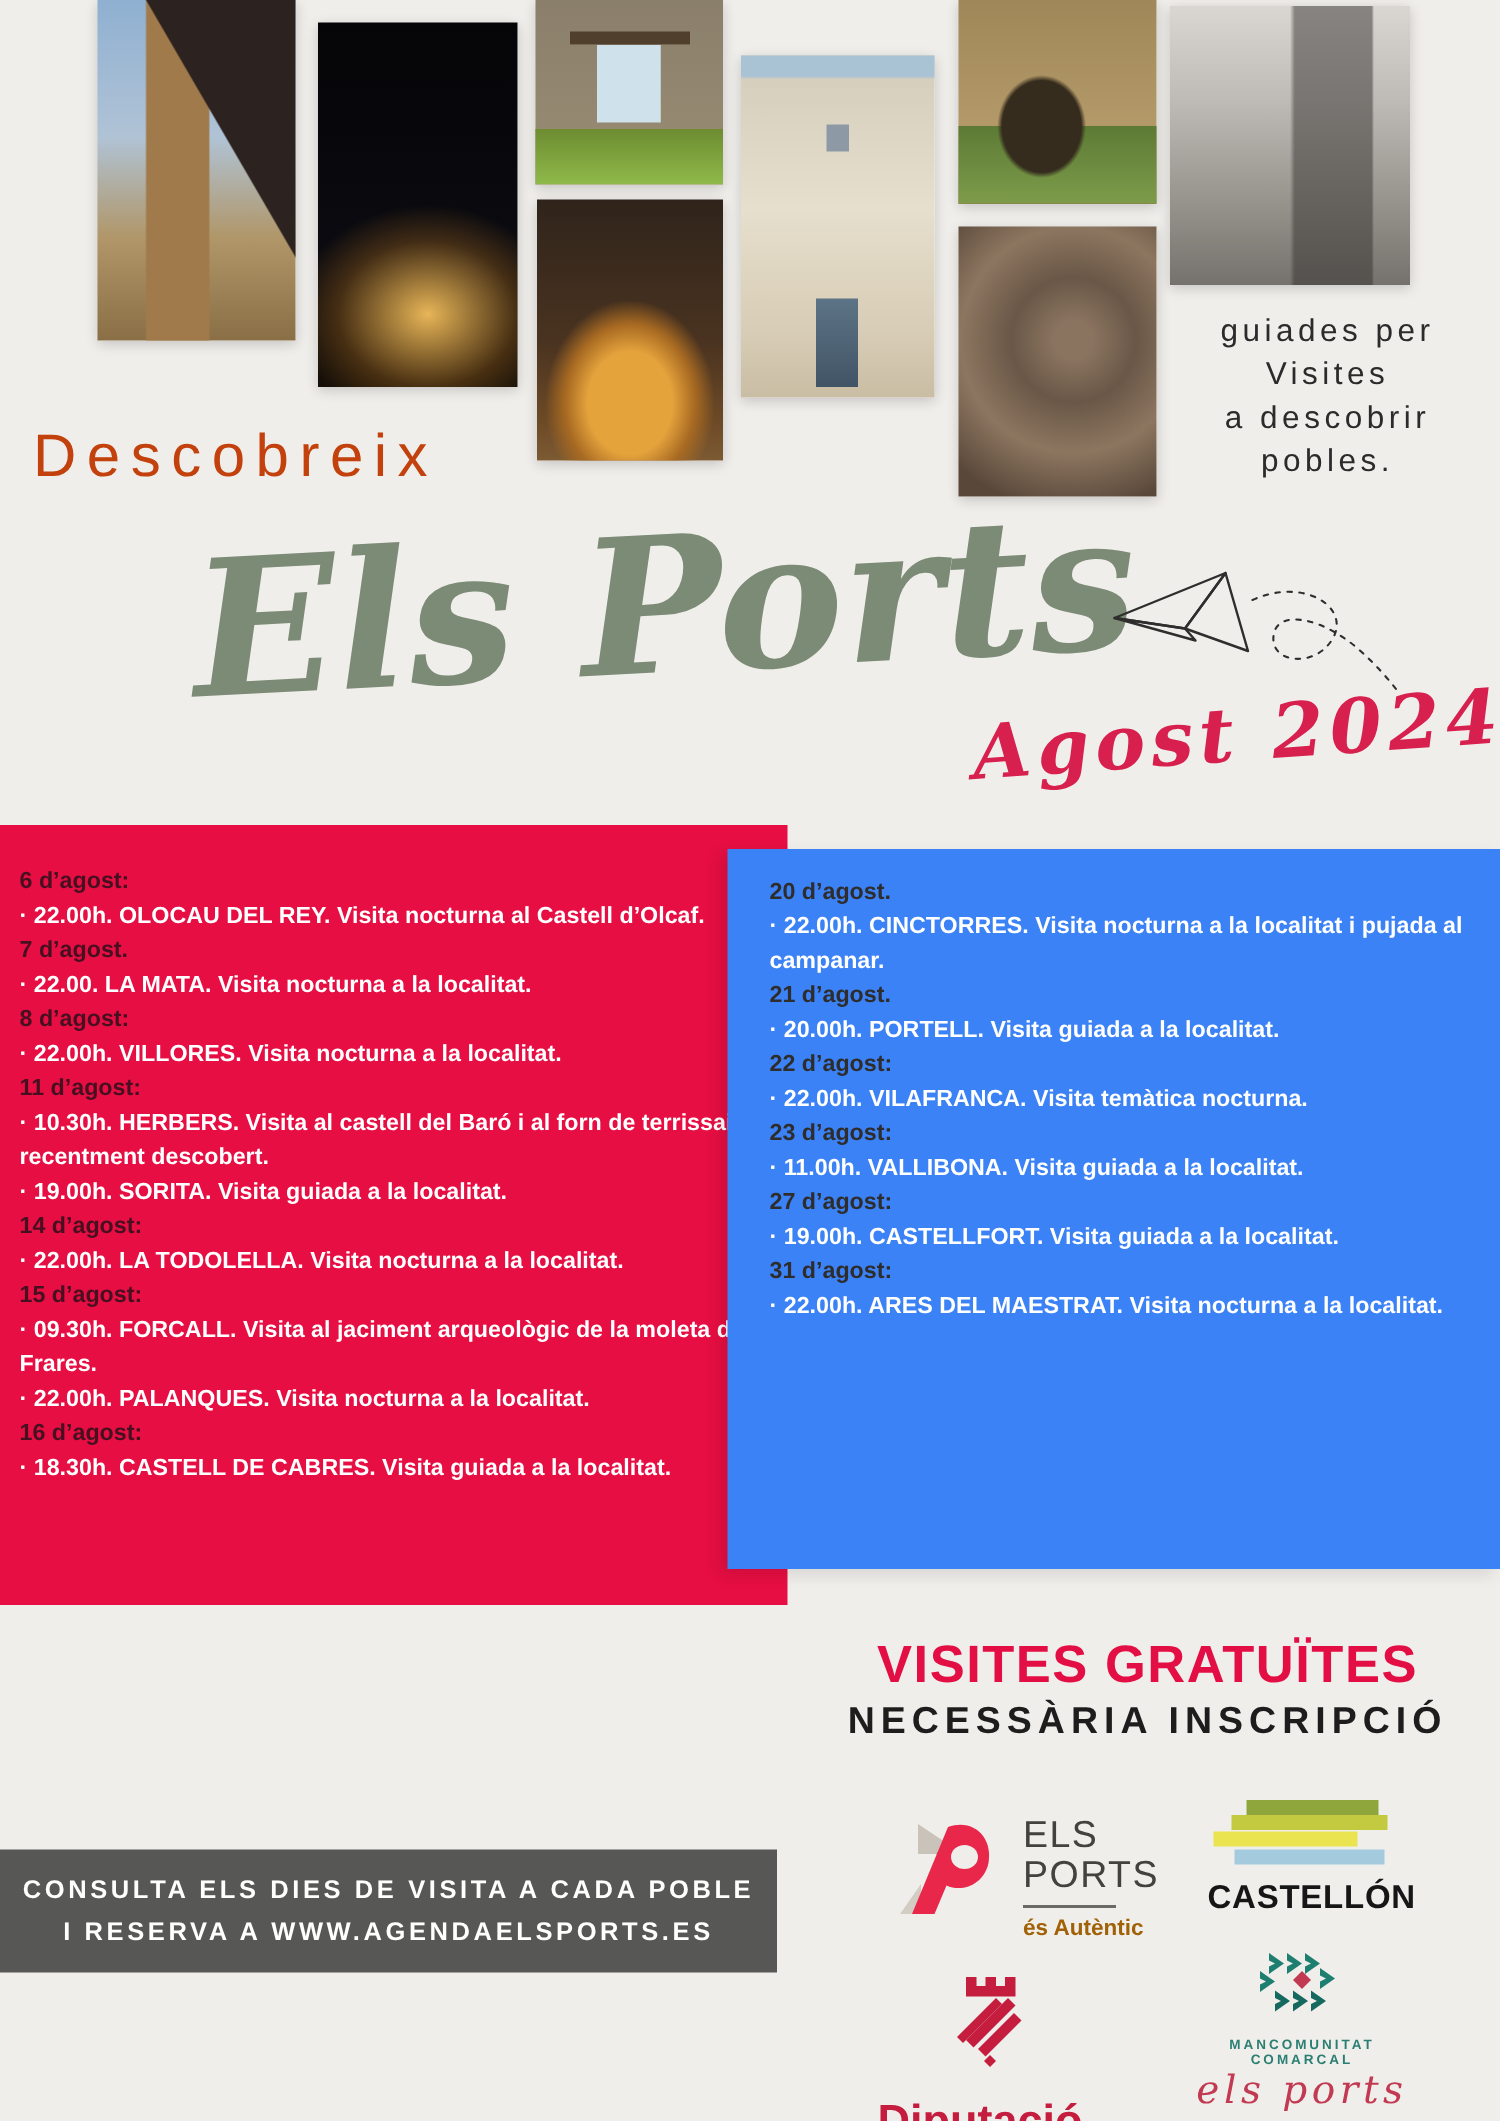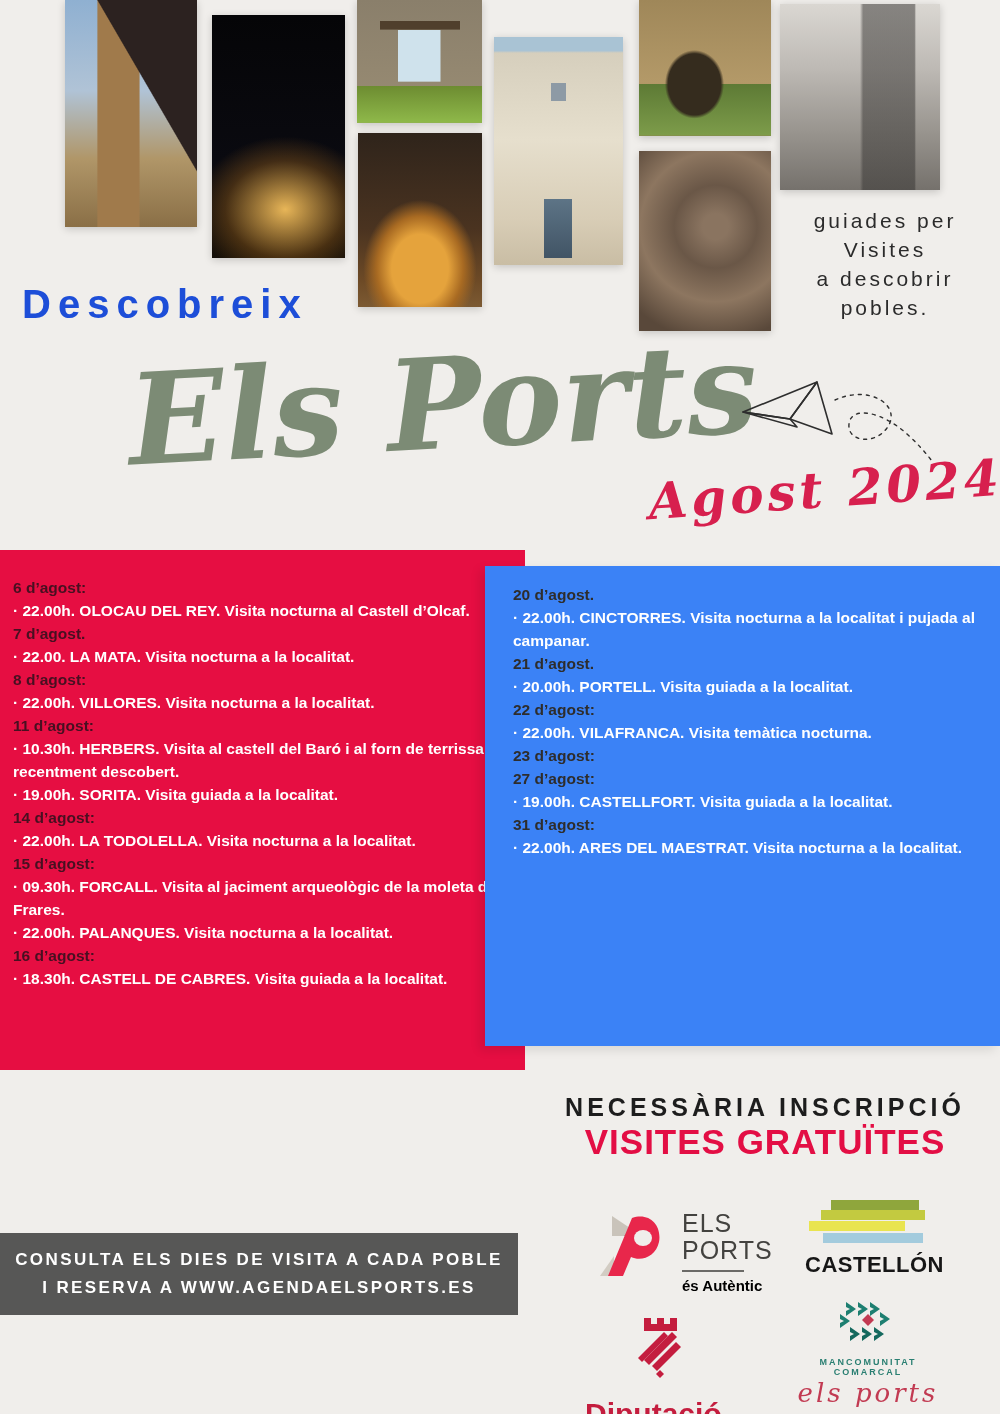--- a/index.html
+++ b/index.html
@@ -50,22 +50,22 @@
     background-image:
       radial-gradient(circle at 58% 42%, #8a7460 0 10%, #6a5747 32%, #8d7660 58%, #59483a 88%); }
   #photo-historic-couple { left:780px; top:4px; width:160px; height:186px;
     background-image:
       linear-gradient(90deg, rgba(0,0,0,0) 0 50%, rgba(52,50,48,.5) 52% 84%, rgba(0,0,0,0) 85%),
       linear-gradient(180deg,#dad7d2 0%,#bdb9b4 35%,#97938d 70%,#75716c 100%); }
 
   
   #tagline { position:absolute; left:785px; top:206px; width:200px; text-align:center;
              font-size:21px; letter-spacing:3px; line-height:29px; color:#2b2b2b; font-weight:500; }
-  #kicker { position:absolute; left:22px; top:282px; font-size:40px; font-weight:700;
-            letter-spacing:7px; color:#1d4ed8; }
+  #kicker { position:absolute; left:22px; top:282px; font-size:40px; font-weight:400;
+            letter-spacing:7px; color:#c2410c; }
   #script-title { position:absolute; left:128px; top:330px; font-family:"DejaVu Serif", serif;
                   font-style:italic; font-weight:700; font-size:126px; color:#7c8b75;
                   transform:rotate(-3deg); white-space:nowrap; }
   #date-script { position:absolute; left:648px; top:460px; font-family:"DejaVu Serif", serif;
                  font-style:italic; font-weight:700; font-size:50px; color:#d7204e;
                  letter-spacing:4px; transform:rotate(-4deg); white-space:nowrap; }
   #plane { position:absolute; left:735px; top:372px; }
 
   
   .sched { position:absolute; font-weight:700; font-size:15.5px; line-height:23px; }
@@ -84,21 +84,21 @@
 
   #consulta-bar { position:absolute; left:0; top:1233px; width:518px; height:82px;
                   background:#575756; color:#ffffff; display:flex; flex-direction:column;
                   justify-content:center; text-align:center; font-weight:700; font-size:17px;
                   letter-spacing:2.4px; line-height:28px; }
 
   
   #els-ports-logo { position:absolute; left:598px; top:1210px; display:flex; gap:18px; align-items:flex-start; }
   #els-ports-text .l { font-size:25px; font-weight:400; color:#43423f; line-height:27px; letter-spacing:1px; }
   #els-ports-rule { width:62px; height:2px; background:#6b6a67; margin:6px 0 5px; }
-  #els-ports-sub { font-size:15px; color:#000000; font-weight:600; }
+  #els-ports-sub { font-size:15px; color:#a16207; font-weight:600; }
 
   #castellon-logo { position:absolute; left:805px; top:1200px; width:125px; text-align:center; }
   #castellon-stripes { position:relative; width:118px; height:44px; margin:0 auto; }
   #castellon-stripes div { position:absolute; height:10px; }
   .stripe-1 { left:22px; top:0;    width:88px;  background:#8fa63c; }
   .stripe-2 { left:12px; top:10px; width:104px; background:#c3ca40; }
   .stripe-3 { left:0;    top:21px; width:96px;  background:#e9e44f; }
   .stripe-4 { left:14px; top:33px; width:100px; background:#a3cbdd; }
   #castellon-label { font-size:22px; font-weight:800; color:#161616; letter-spacing:.5px; margin-top:8px; }
 
@@ -166,29 +166,30 @@
       <div class="sched-event">· 18.30h. CASTELL DE CABRES. Visita guiada a la localitat.</div>
     </div>
   <div class="sched" id="sched-right">
       <div class="sched-date">20 d’agost.</div>
       <div class="sched-event">· 22.00h. CINCTORRES. Visita nocturna a la localitat i pujada al campanar.</div>
       <div class="sched-date">21 d’agost.</div>
       <div class="sched-event">· 20.00h. PORTELL. Visita guiada a la localitat.</div>
       <div class="sched-date">22 d’agost:</div>
       <div class="sched-event">· 22.00h. VILAFRANCA. Visita temàtica nocturna.</div>
       <div class="sched-date">23 d’agost:</div>
+      <div class="sched-event">· 11.00h. VALLIBONA. Visita guiada a la localitat.</div>
       <div class="sched-date">27 d’agost:</div>
       <div class="sched-event">· 19.00h. CASTELLFORT. Visita guiada a la localitat.</div>
       <div class="sched-date">31 d’agost:</div>
       <div class="sched-event">· 22.00h. ARES DEL MAESTRAT. Visita nocturna a la localitat.</div>
     </div>
 
   <div id="free-visits">
+    <div id="free-visits-heading">VISITES GRATUÏTES</div>
     <div id="inscription-subheading">NECESSÀRIA INSCRIPCIÓ</div>
-    <div id="free-visits-heading">VISITES GRATUÏTES</div>
   </div>
 
   <div id="els-ports-logo">
     <span>
       <svg width="66" height="70" viewBox="0 0 66 70">
         <path d="M14 6 L44 26 L14 26 Z" fill="#c9c3ba"></path>
         <path d="M26 26 L44 12 L44 26 Z" fill="#8e8880"></path>
         <path d="M2 66 L16 46 L16 66 Z" fill="#d2ccc3"></path>
         <path d="M10 66 L34 8 C52 2 64 16 61 32 C58 46 44 52 33 47 L25 66 Z" fill="#e8274b"></path>
         <ellipse cx="45" cy="28" rx="9" ry="8" fill="#f0eeeb"></ellipse>

